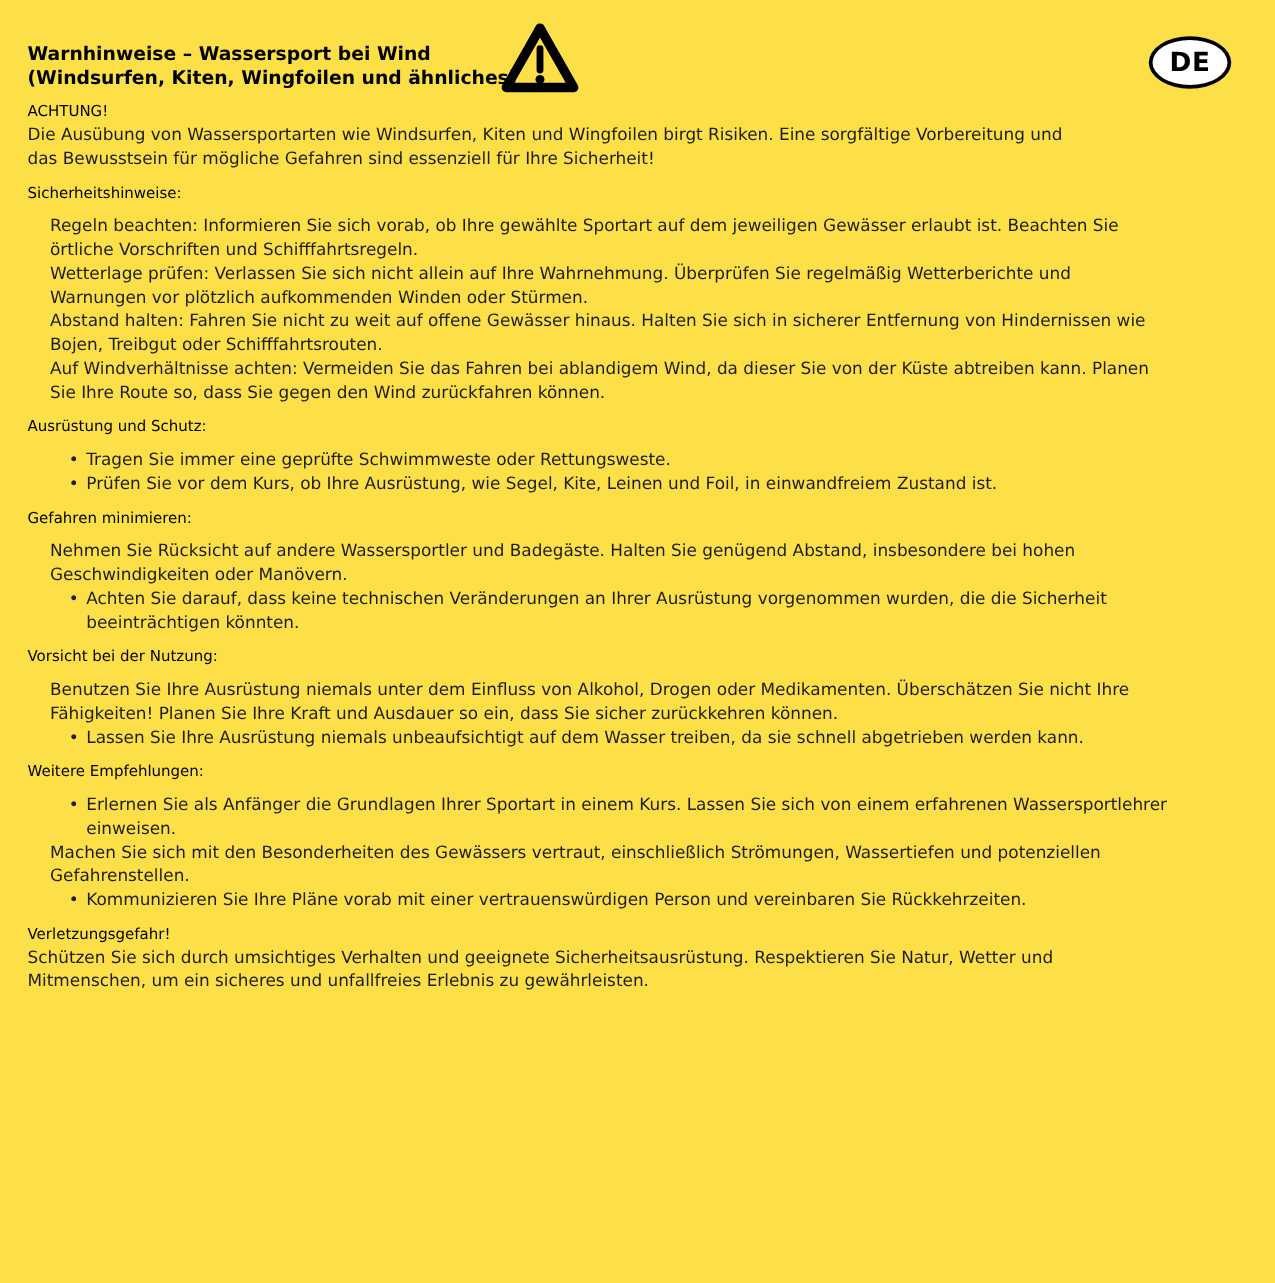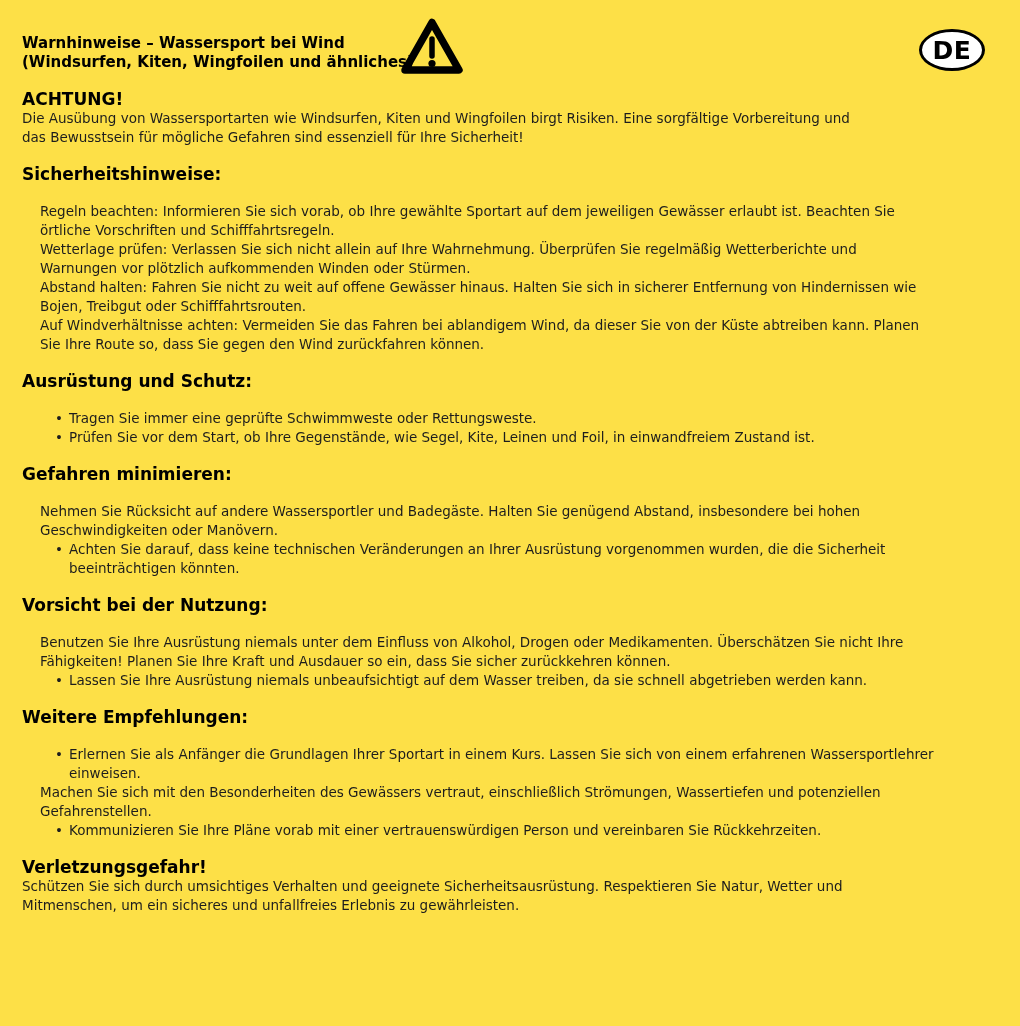--- a/index.html
+++ b/index.html
@@ -23,26 +23,26 @@
   }
   .warn-tri {
     position:absolute; left:401px; top:17px;
     width:62px; height:59px;
   }
   .de-badge {
     position:absolute; right:35px; top:29px;
     width:66px; height:42px;
     border:3.5px solid #000; border-radius:50%;
     display:flex; align-items:center; justify-content:center;
-    font-weight:bold; font-size:25px; color:#000; letter-spacing:0.5px;
+    font-weight:bold; font-size:21px; color:#000; letter-spacing:0.5px;
     background:#fff;
   }
   h2 {
-    font-size:17px; line-height:19px; font-weight:bold; color:#000;
-    margin:18px 0;
+    font-size:12px; line-height:19px; font-weight:normal; color:#000;
+    margin:8px 0;
   }
   h2.tight { margin-bottom:0; }
   p, li { font-size:13.5px; line-height:19px; color:#1d1d1d; }
   .wrap { white-space:pre-line; }
   .indent { margin-left:18px; }
   ul.bullets { list-style:none; margin-left:18px; }
   ul.bullets li { position:relative;margin-left:29px; }
   ul.bullets li::before {
     content:"\2022";
     position:absolute; left:-14px; top:0;
@@ -88,21 +88,21 @@
 Bojen, Treibgut oder Schifffahrtsrouten.</p>
       <p class="wrap">Auf Windverhältnisse achten: Vermeiden Sie das Fahren bei ablandigem Wind, da dieser Sie von der Küste abtreiben kann. Planen
 Sie Ihre Route so, dass Sie gegen den Wind zurückfahren können.</p>
     </div>
   </section>
 
   <section>
     <h2>Ausrüstung und Schutz:</h2>
     <ul class="bullets">
       <li class="wrap">Tragen Sie immer eine geprüfte Schwimmweste oder Rettungsweste.</li>
-      <li class="wrap">Prüfen Sie vor dem Start, ob Ihre Gegenstände, wie Segel, Kite, Leinen und Foil, in einwandfreiem Zustand ist.</li>
+      <li class="wrap">Prüfen Sie vor dem Kurs, ob Ihre Ausrüstung, wie Segel, Kite, Leinen und Foil, in einwandfreiem Zustand ist.</li>
     </ul>
   </section>
 
   <section>
     <h2>Gefahren minimieren:</h2>
     <p class="indent wrap">Nehmen Sie Rücksicht auf andere Wassersportler und Badegäste. Halten Sie genügend Abstand, insbesondere bei hohen
 Geschwindigkeiten oder Manövern.</p>
     <ul class="bullets">
       <li class="wrap">Achten Sie darauf, dass keine technischen Veränderungen an Ihrer Ausrüstung vorgenommen wurden, die die Sicherheit
 beeinträchtigen könnten.</li>

